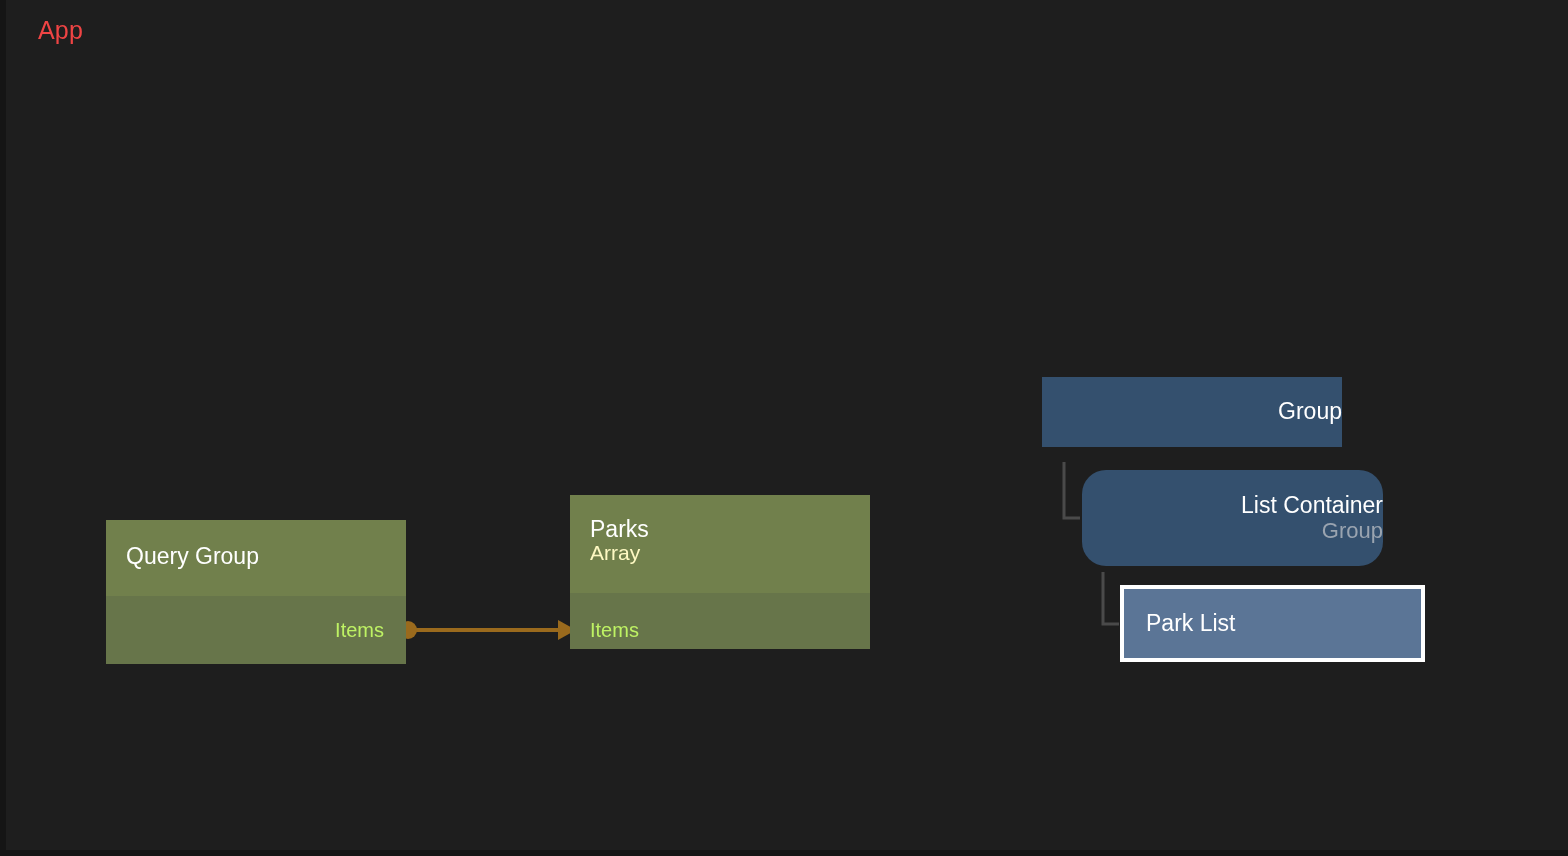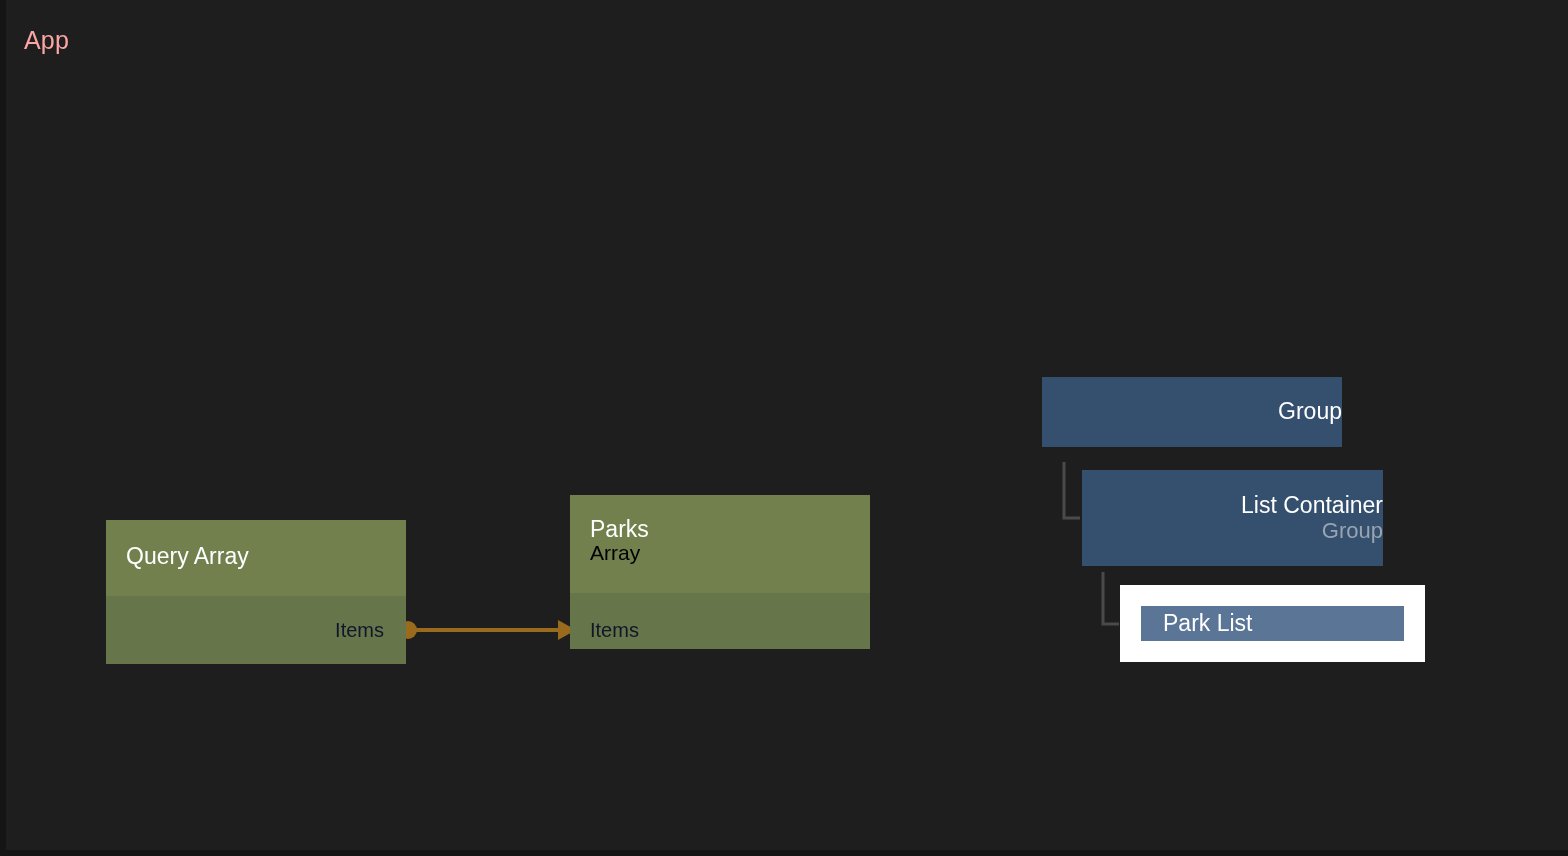--- a/index.html
+++ b/index.html
@@ -28,27 +28,26 @@
   
   .canvas {
     position: absolute;
     inset: 0;
     overflow: hidden;
   }
 
   
   .app-title {
     position: absolute;
-    left: 18px;
+    left: 32px;
     top: 16px;
     font-size: 25px;
-    color: #fca5a5;
+    color: #ef4444;
     letter-spacing: 0.2px;
     white-space: nowrap;
-    margin-top: 10px;
   }
 
   
   .node {
     position: absolute;
     box-sizing: border-box;
     overflow: hidden;
   }
 
   
@@ -61,27 +60,27 @@
     box-sizing: border-box;
     position: relative;
   }
   .node-title {
     color: #ffffff;
     font-size: 23px;
     line-height: 1.05;
     white-space: nowrap;
   }
   .node-subtitle {
-    color: #000000;
+    color: #fef9c3;
     font-size: 21px;
     line-height: 1.1;
     white-space: nowrap;
   }
   .port-label {
-    color: #0f172a;
+    color: #bef264;
     font-size: 20px;
     white-space: nowrap;
   }
 
   
   #node-query-sheet {
     left: 100px;
     top: 520px;
     width: 300px;
     height: 144px;
@@ -147,30 +146,31 @@
     width: 300px;
     height: 70px;
   }
   #node-group .blue-inner { padding-left: 20px; }
 
   #node-list-container {
     left: 1076px;
     top: 470px;
     width: 301px;
     height: 96px;
+    border-radius: 24px;
   }
   #node-list-container .blue-inner { padding-left: 22px; }
 
   #node-park-list {
     left: 1114px;
     top: 585px;
     width: 305px;
     height: 77px;
     background: #ffffff;
-    padding: 21px;
+    padding: 4px;
   }
   #node-park-list .selected-fill {
     box-sizing: border-box;
     width: 100%;
     height: 100%;
     background: #5b7596;
     display: flex;
     flex-direction: column;
     justify-content: center;
     padding-left: 22px;
@@ -212,21 +212,21 @@
     <svg class="edge-svg" viewBox="0 0 1568 856" width="1568" height="856">
       <g>
         <line x1="404" y1="630" x2="556" y2="630" stroke="#9a6a1d" stroke-width="4"></line>
         <circle cx="402" cy="630" r="9" fill="#9a6a1d"></circle>
         <polygon points="552,620 570,630 552,640" fill="#9a6a1d"></polygon>
       </g>
     </svg>
 
     <div class="node node-green" id="node-query-sheet">
       <div class="node-header">
-        <div class="node-title">Query Array</div>
+        <div class="node-title">Query Group</div>
       </div>
       <div class="node-body">
         <span class="port-label">Items</span>
       </div>
     </div>
 
     <div class="node node-green" id="node-parks">
       <div class="node-header">
         <div class="node-title">Parks</div>
         <div class="node-subtitle">Array</div>

